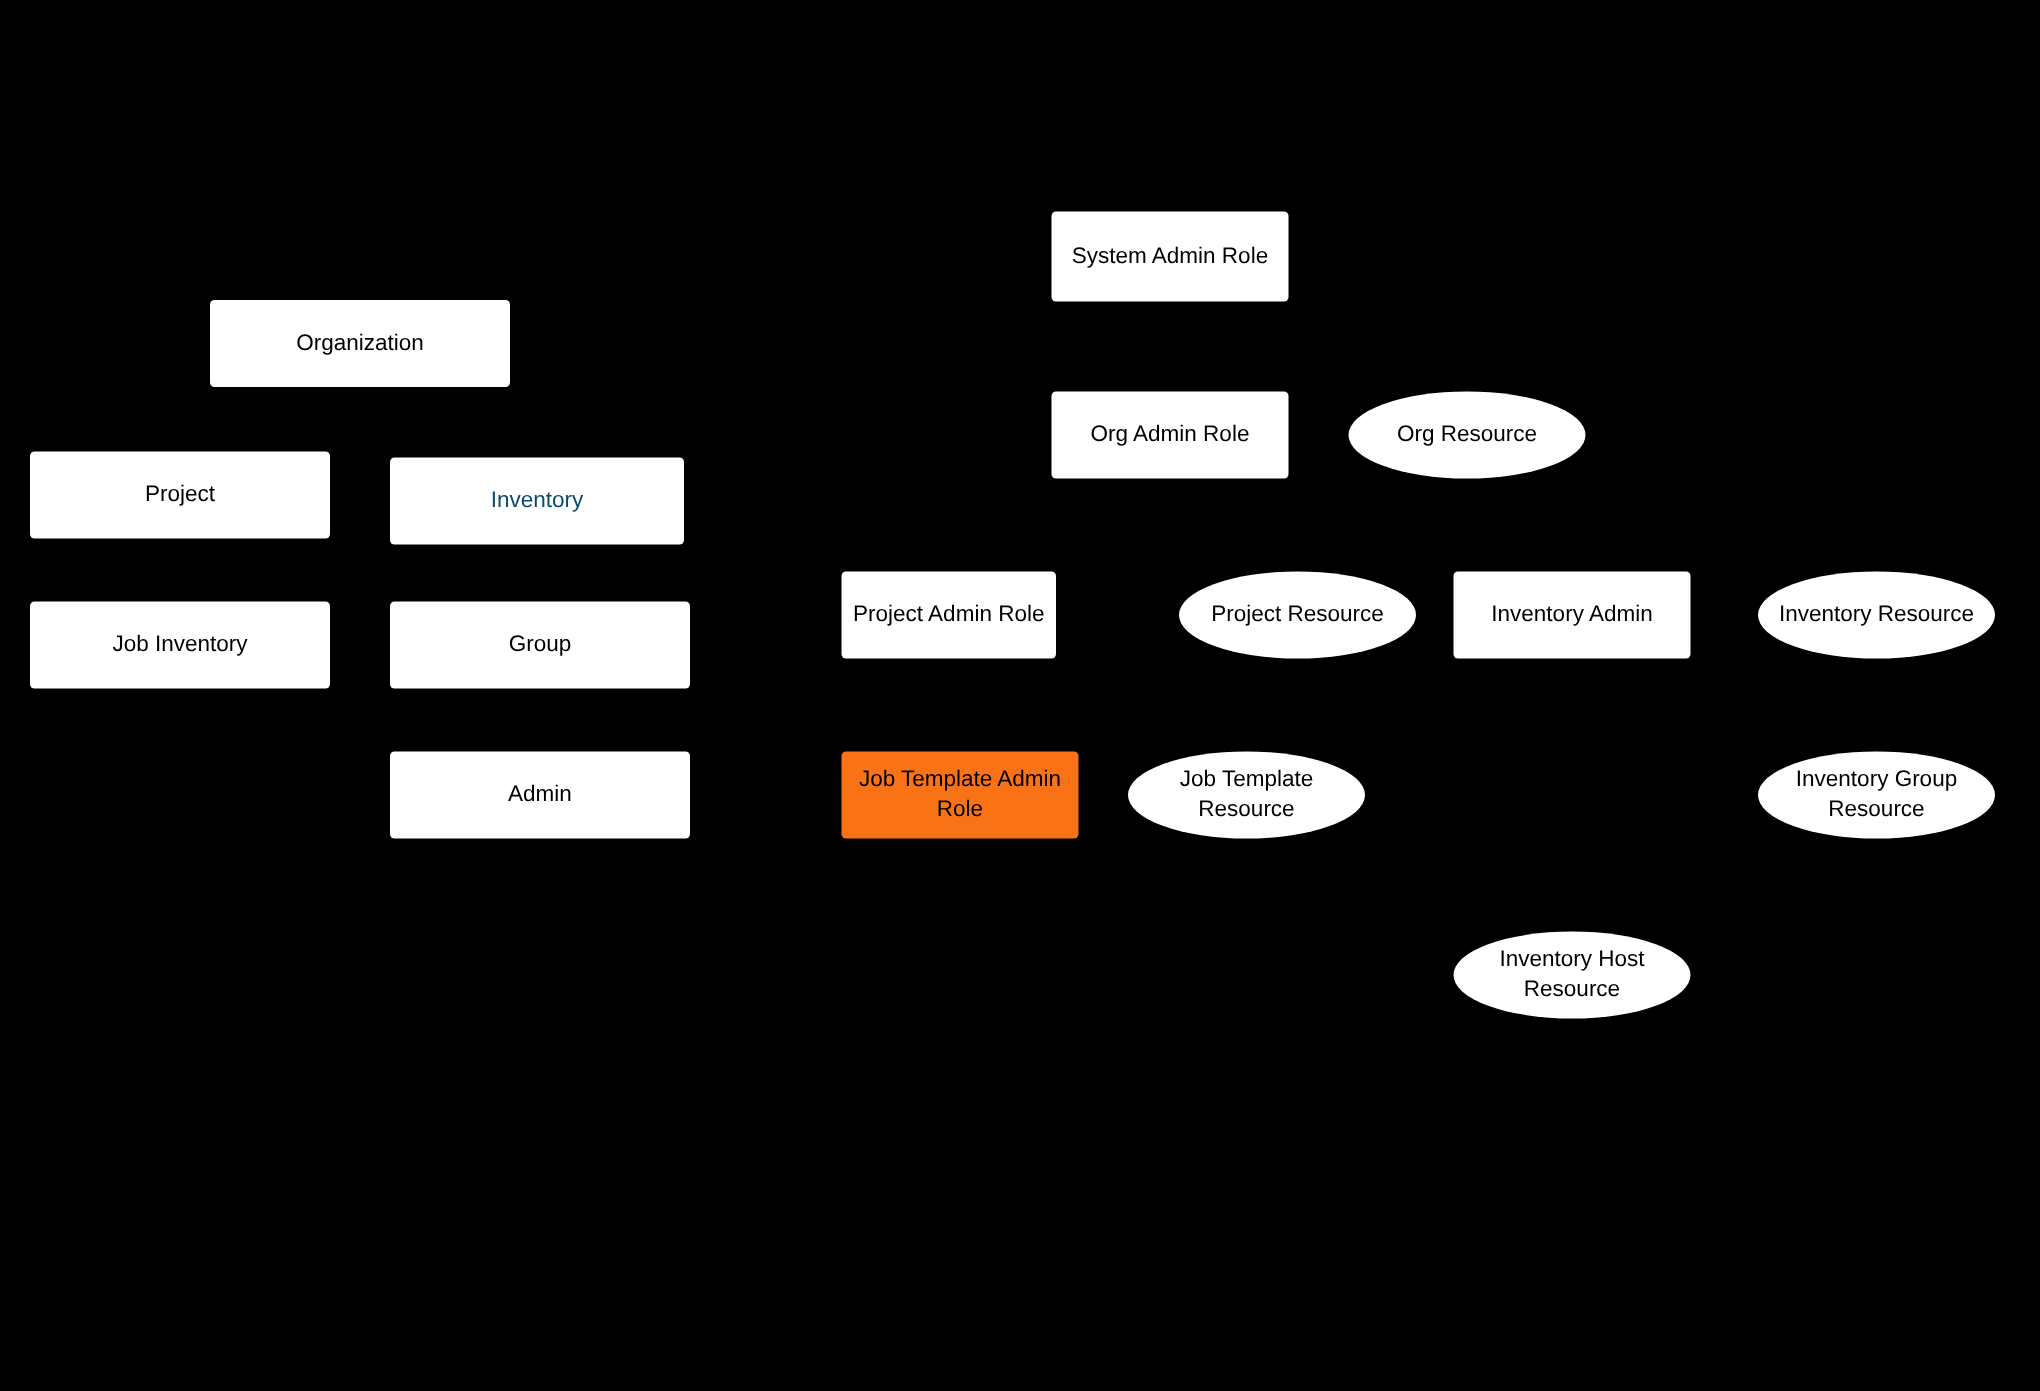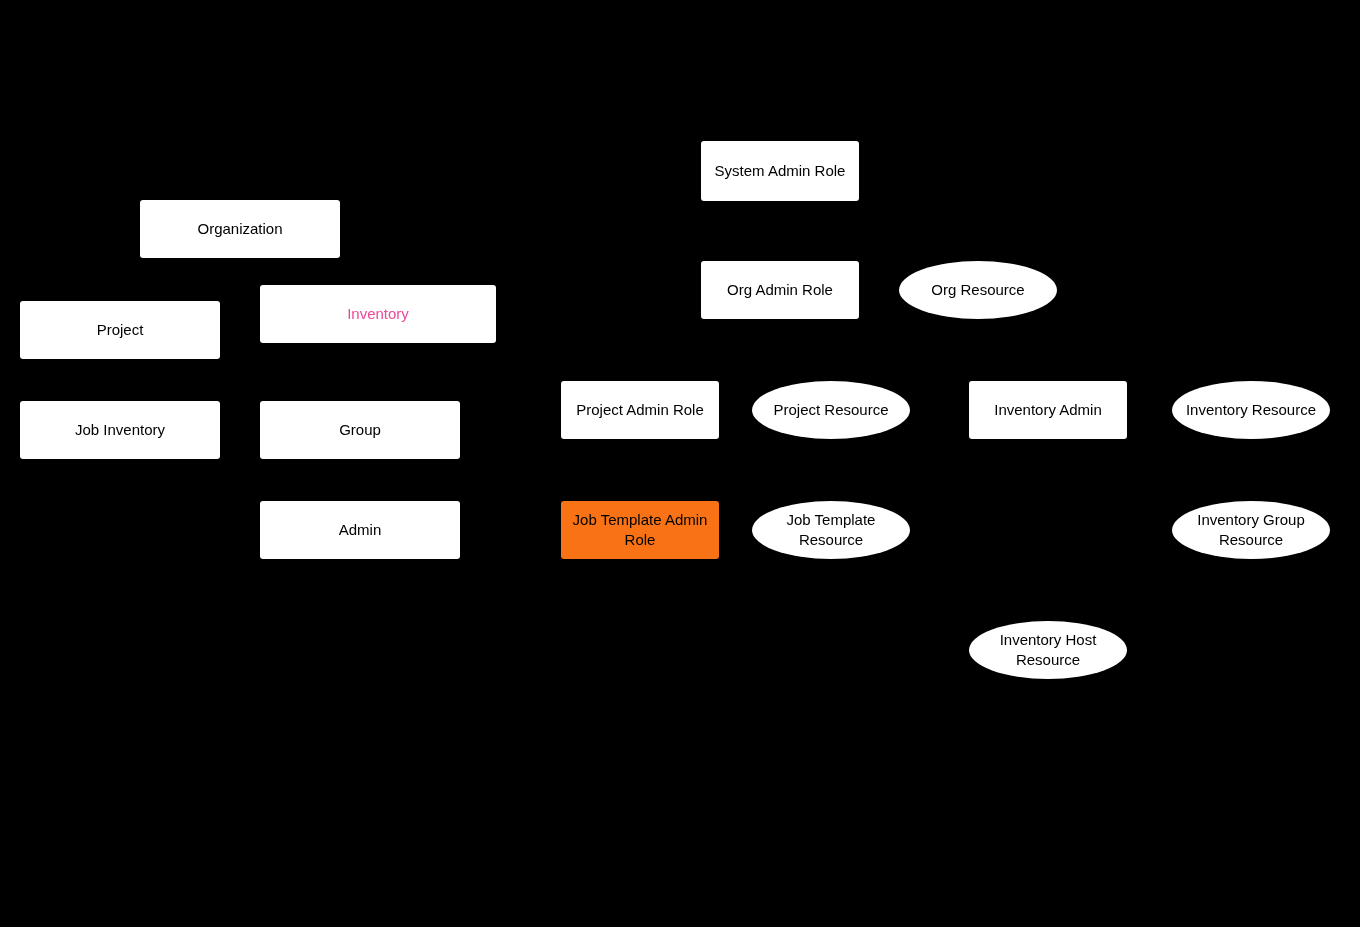--- a/index.html
+++ b/index.html
@@ -42,28 +42,28 @@
   .node.ellipse {
     border-radius: 50% / 50%;
   }
 </style>
 </head>
 <body>
 
 <div id="canvas" style="background: rgb(0, 0, 0);">
     <div class="node rect" style="left: 140px; top: 200px; width: 200px; height: 58px; background: rgb(255, 255, 255); color: rgb(0, 0, 0);">Organization</div>
     <div class="node rect" style="left: 20px; top: 301px; width: 200px; height: 58px; background: rgb(255, 255, 255); color: rgb(0, 0, 0);">Project</div>
-    <div class="node rect" style="left: 260px; top: 285px; width: 236px; height: 58px; background: rgb(255, 255, 255); color: #ec4899;">Inventory</div>
+    <div class="node rect" style="left: 260px; top: 305px; width: 196px; height: 58px; background: rgb(255, 255, 255); color: #0c4a6e;">Inventory</div>
     <div class="node rect" style="left: 20px; top: 401px; width: 200px; height: 58px; background: rgb(255, 255, 255); color: rgb(0, 0, 0);">Job Inventory</div>
     <div class="node rect" style="left: 260px; top: 401px; width: 200px; height: 58px; background: rgb(255, 255, 255); color: rgb(0, 0, 0);">Group</div>
     <div class="node rect" style="left: 260px; top: 501px; width: 200px; height: 58px; background: rgb(255, 255, 255); color: rgb(0, 0, 0);">Admin</div>
     <div class="node rect" style="left: 701px; top: 141px; width: 158px; height: 60px; background: rgb(255, 255, 255); color: rgb(0, 0, 0);">System Admin Role</div>
     <div class="node rect" style="left: 701px; top: 261px; width: 158px; height: 58px; background: rgb(255, 255, 255); color: rgb(0, 0, 0);">Org Admin Role</div>
     <div class="node ellipse" style="left: 899px; top: 261px; width: 158px; height: 58px; background: rgb(255, 255, 255); color: #000000;">Org Resource</div>
-    <div class="node rect" style="left: 561px; top: 381px; width: 158px; height: 58px; background: rgb(255, 255, 255); color: rgb(0, 0, 0);">Project Admin Role</div>
-    <div class="node ellipse" style="left: 752px; top: 381px; width: 158px; height: 58px; background: rgb(255, 255, 255); color: rgb(0, 0, 0);">Project Resource</div>
+    <div class="node rect" style="left: 561px; top: 381px; width: 143px; height: 58px; background: rgb(255, 255, 255); color: rgb(0, 0, 0);">Project Admin Role</div>
+    <div class="node ellipse" style="left: 786px; top: 381px; width: 158px; height: 58px; background: rgb(255, 255, 255); color: rgb(0, 0, 0);">Project Resource</div>
     <div class="node rect" style="left: 969px; top: 381px; width: 158px; height: 58px; background: rgb(255, 255, 255); color: rgb(0, 0, 0); text-align: right;">Inventory Admin</div>
     <div class="node ellipse" style="left: 1172px; top: 381px; width: 158px; height: 58px; background: rgb(255, 255, 255); color: rgb(0, 0, 0);">Inventory Resource</div>
     <div class="node rect" style="left: 561px; top: 501px; width: 158px; height: 58px; background: #f97316; color: rgb(0, 0, 0);">Job Template Admin Role</div>
     <div class="node ellipse" style="left: 752px; top: 501px; width: 158px; height: 58px; background: rgb(255, 255, 255); color: rgb(0, 0, 0);">Job Template Resource</div>
     <div class="node ellipse" style="left: 1172px; top: 501px; width: 158px; height: 58px; background: rgb(255, 255, 255); color: rgb(0, 0, 0);">Inventory Group Resource</div>
     <div class="node ellipse" style="left: 969px; top: 621px; width: 158px; height: 58px; background: rgb(255, 255, 255); color: rgb(0, 0, 0);">Inventory Host Resource</div>
   </div>
 
 </body></html>

